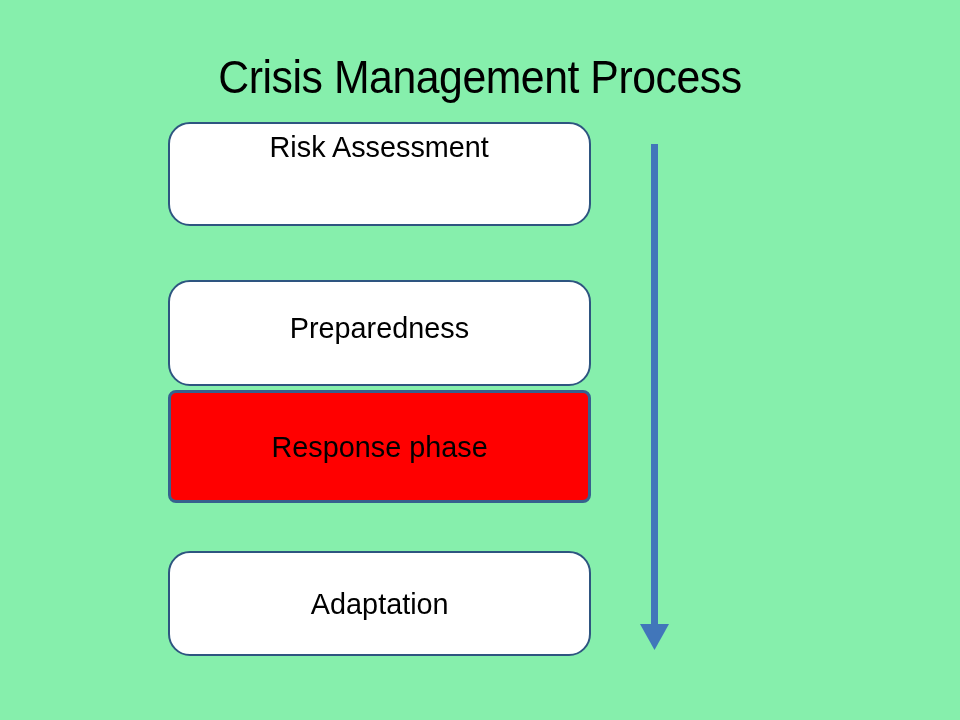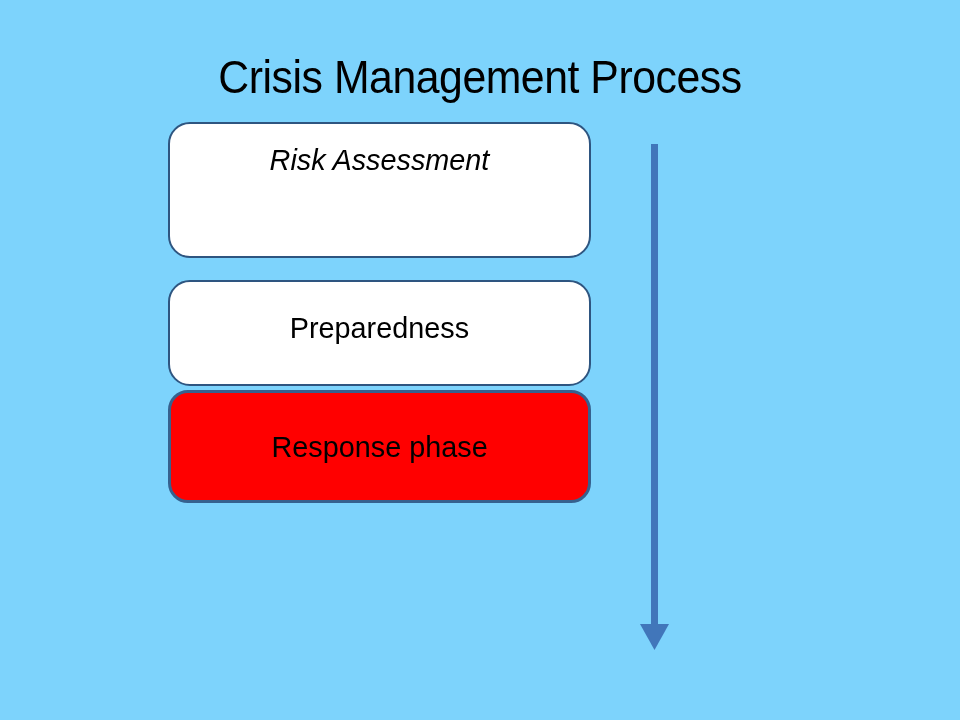--- a/index.html
+++ b/index.html
@@ -4,21 +4,21 @@
 <style>
   html, body {
     margin: 0;
     padding: 0;
     background: #ffffff;
   }
   #slide {
     position: relative;
     width: 960px;
     height: 720px;
-    background: #7dd3fc;
+    background: #86efac;
     overflow: hidden;
     font-family: "Liberation Sans", "DejaVu Sans", sans-serif;
   }
 
   
   #slide-title {
     position: absolute;
     left: 0;
     top: 48px;
     width: 960px;
@@ -50,38 +50,37 @@
     line-height: 36px;
     color: #000000;
     white-space: nowrap;
     transform: scaleX(0.96);
     transform-origin: 50% 50%;
   }
 
   
   #box-risk-assessment {
     top: 122px;
-    height: 136px;
+    height: 104px;
     align-items: flex-start;
-    padding-top: 18px;
-    font-style: italic;
+    padding-top: 5px;
   }
   #box-preparedness {
     top: 257px;
     height: 106px;
     align-items: flex-start;
     padding-top: 28px;
     margin-top: 23px;
   }
   #box-response-phase {
     top: 390px;
     height: 113px;
     border: 3px solid #36618e;
     background: #ff0000;
-    border-radius: 20px;
+    border-radius: 8px;
     align-items: center;
   }
   #box-adaptation {
     top: 551px;
     height: 105px;
     align-items: center;
   }
 
   
   #flow-arrow {
@@ -109,20 +108,23 @@
   </div>
 
   <div class="process-box" id="box-preparedness">
     <span class="box-label">Preparedness</span>
   </div>
 
   <div class="process-box" id="box-response-phase">
     <span class="box-label">Response phase</span>
   </div>
 
+  <div class="process-box" id="box-adaptation">
+    <span class="box-label">Adaptation</span>
+  </div>
 
   <div id="flow-arrow">
     <svg viewBox="0 0 70 530" xmlns="http://www.w3.org/2000/svg">
       <line x1="34.5" y1="14" x2="34.5" y2="500" stroke="#4176ba" stroke-width="7"></line>
       <polygon points="34.5,520 20,494 49,494" fill="#4176ba"></polygon>
     </svg>
   </div>
 
 </div>
 

